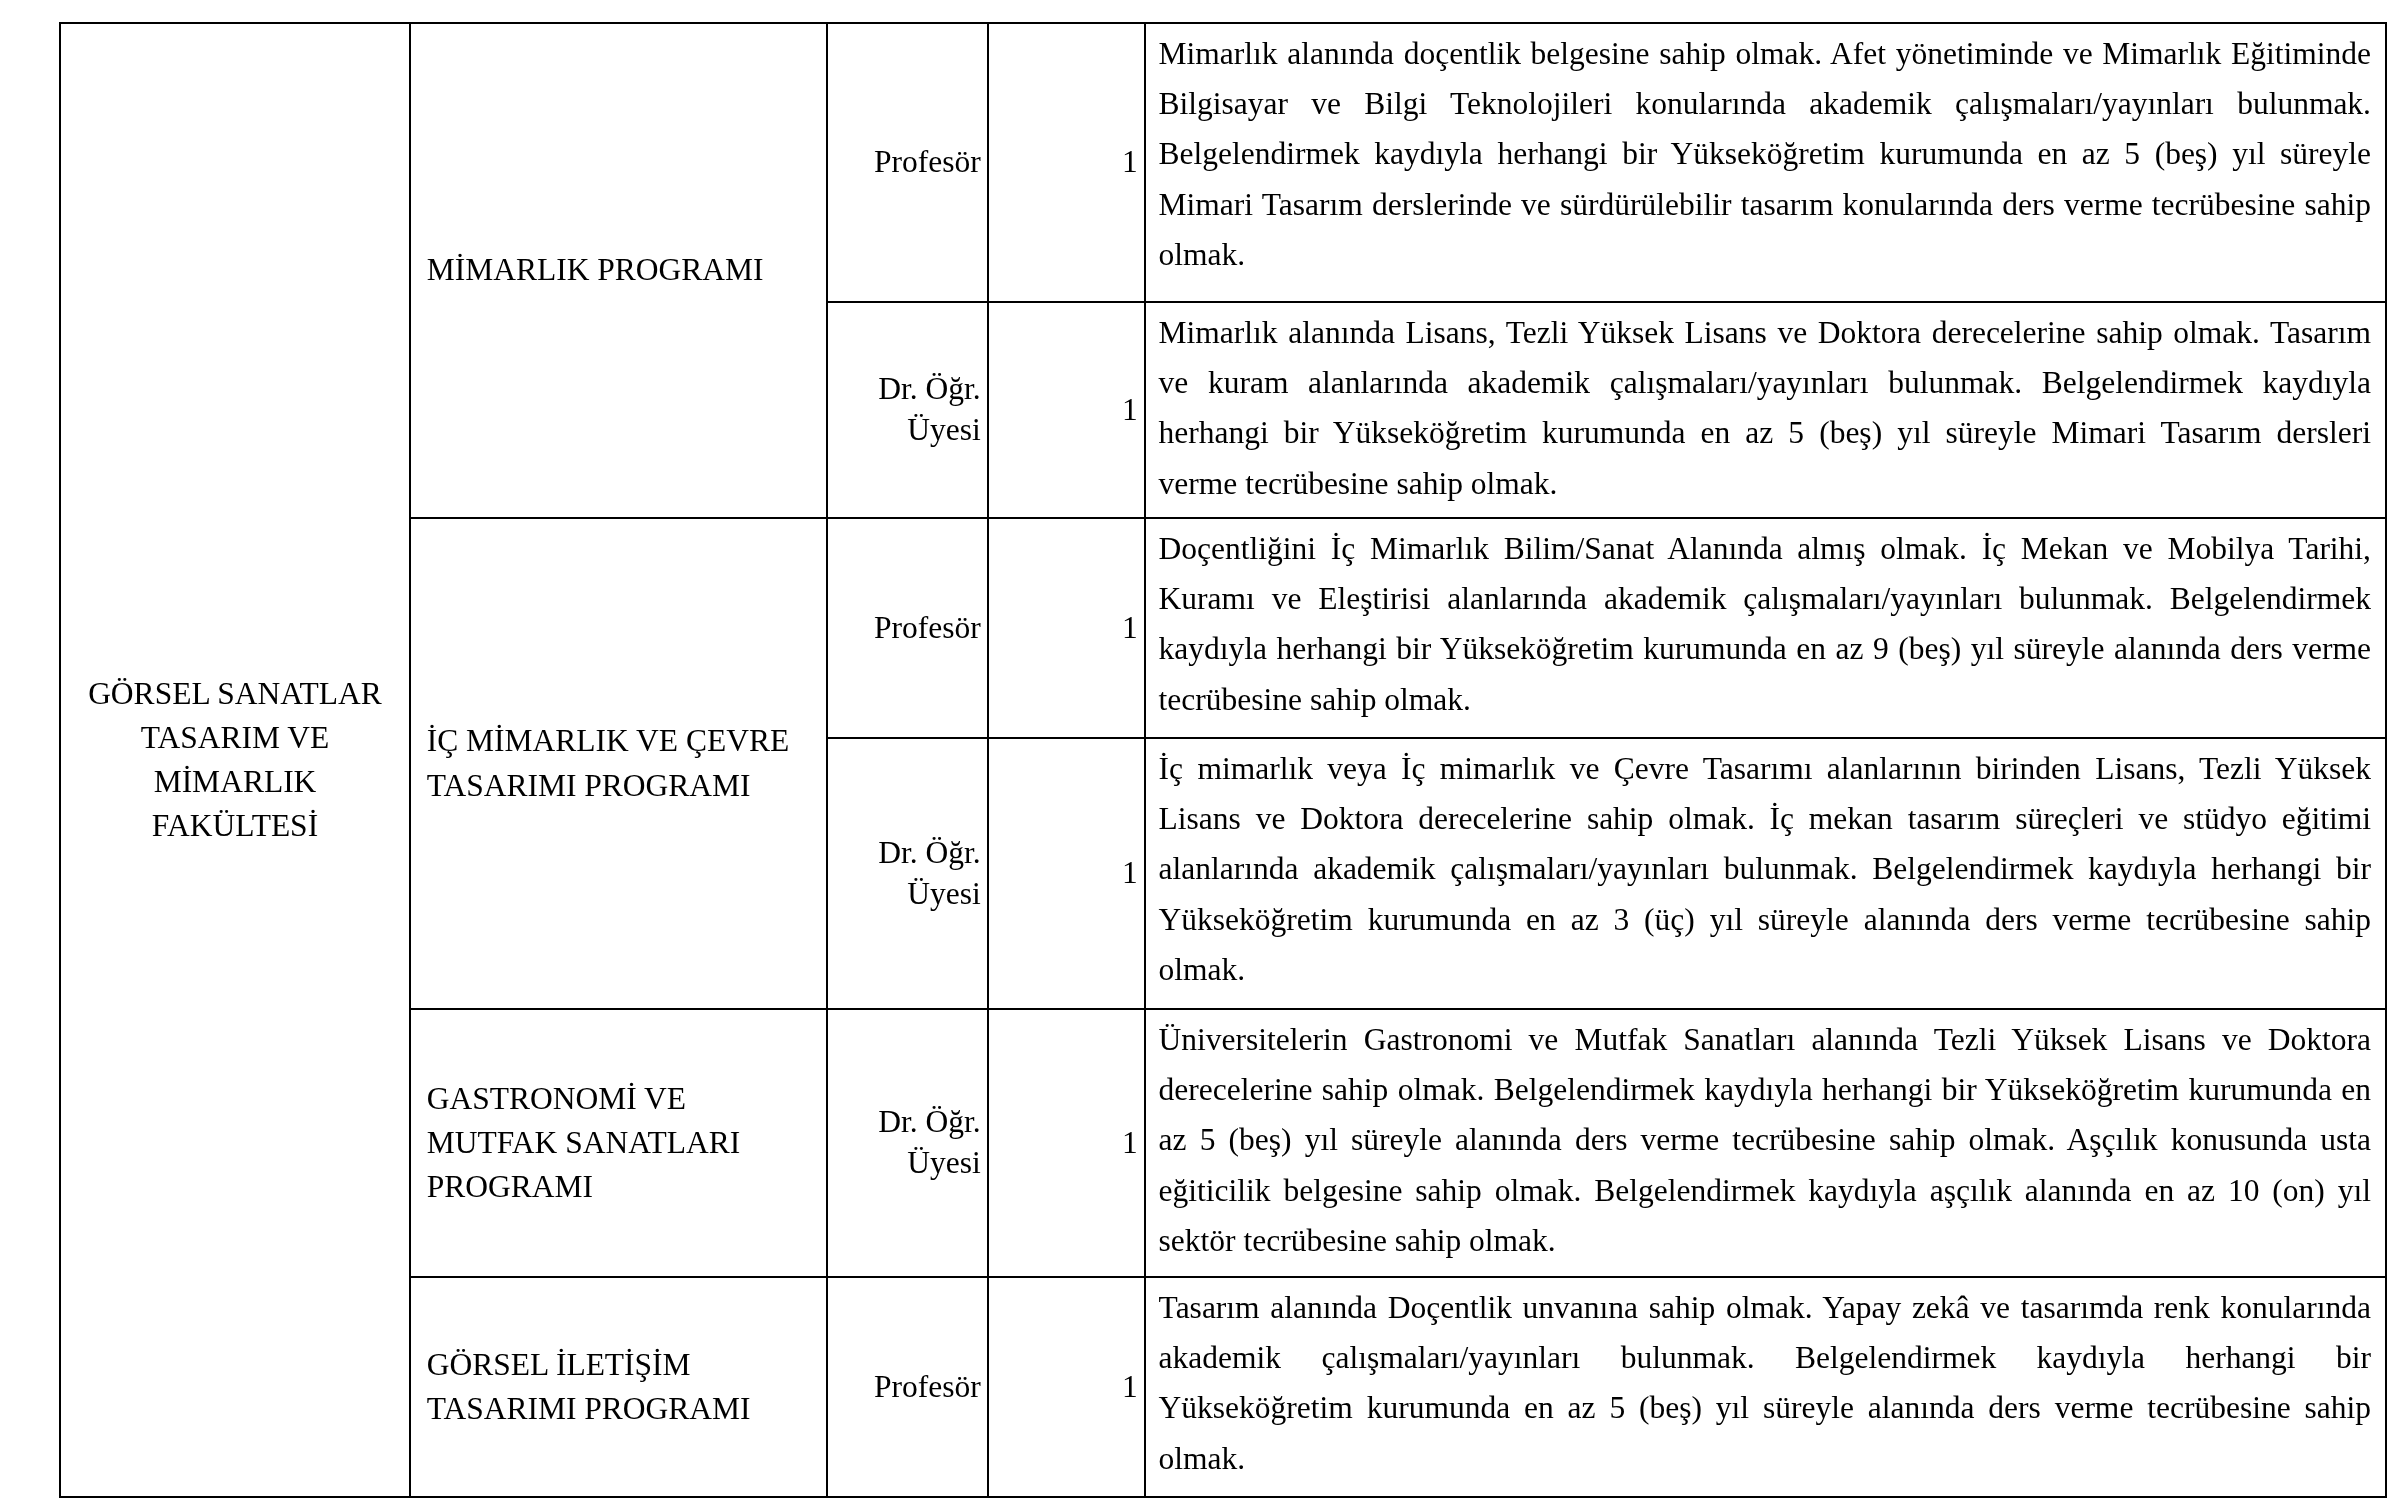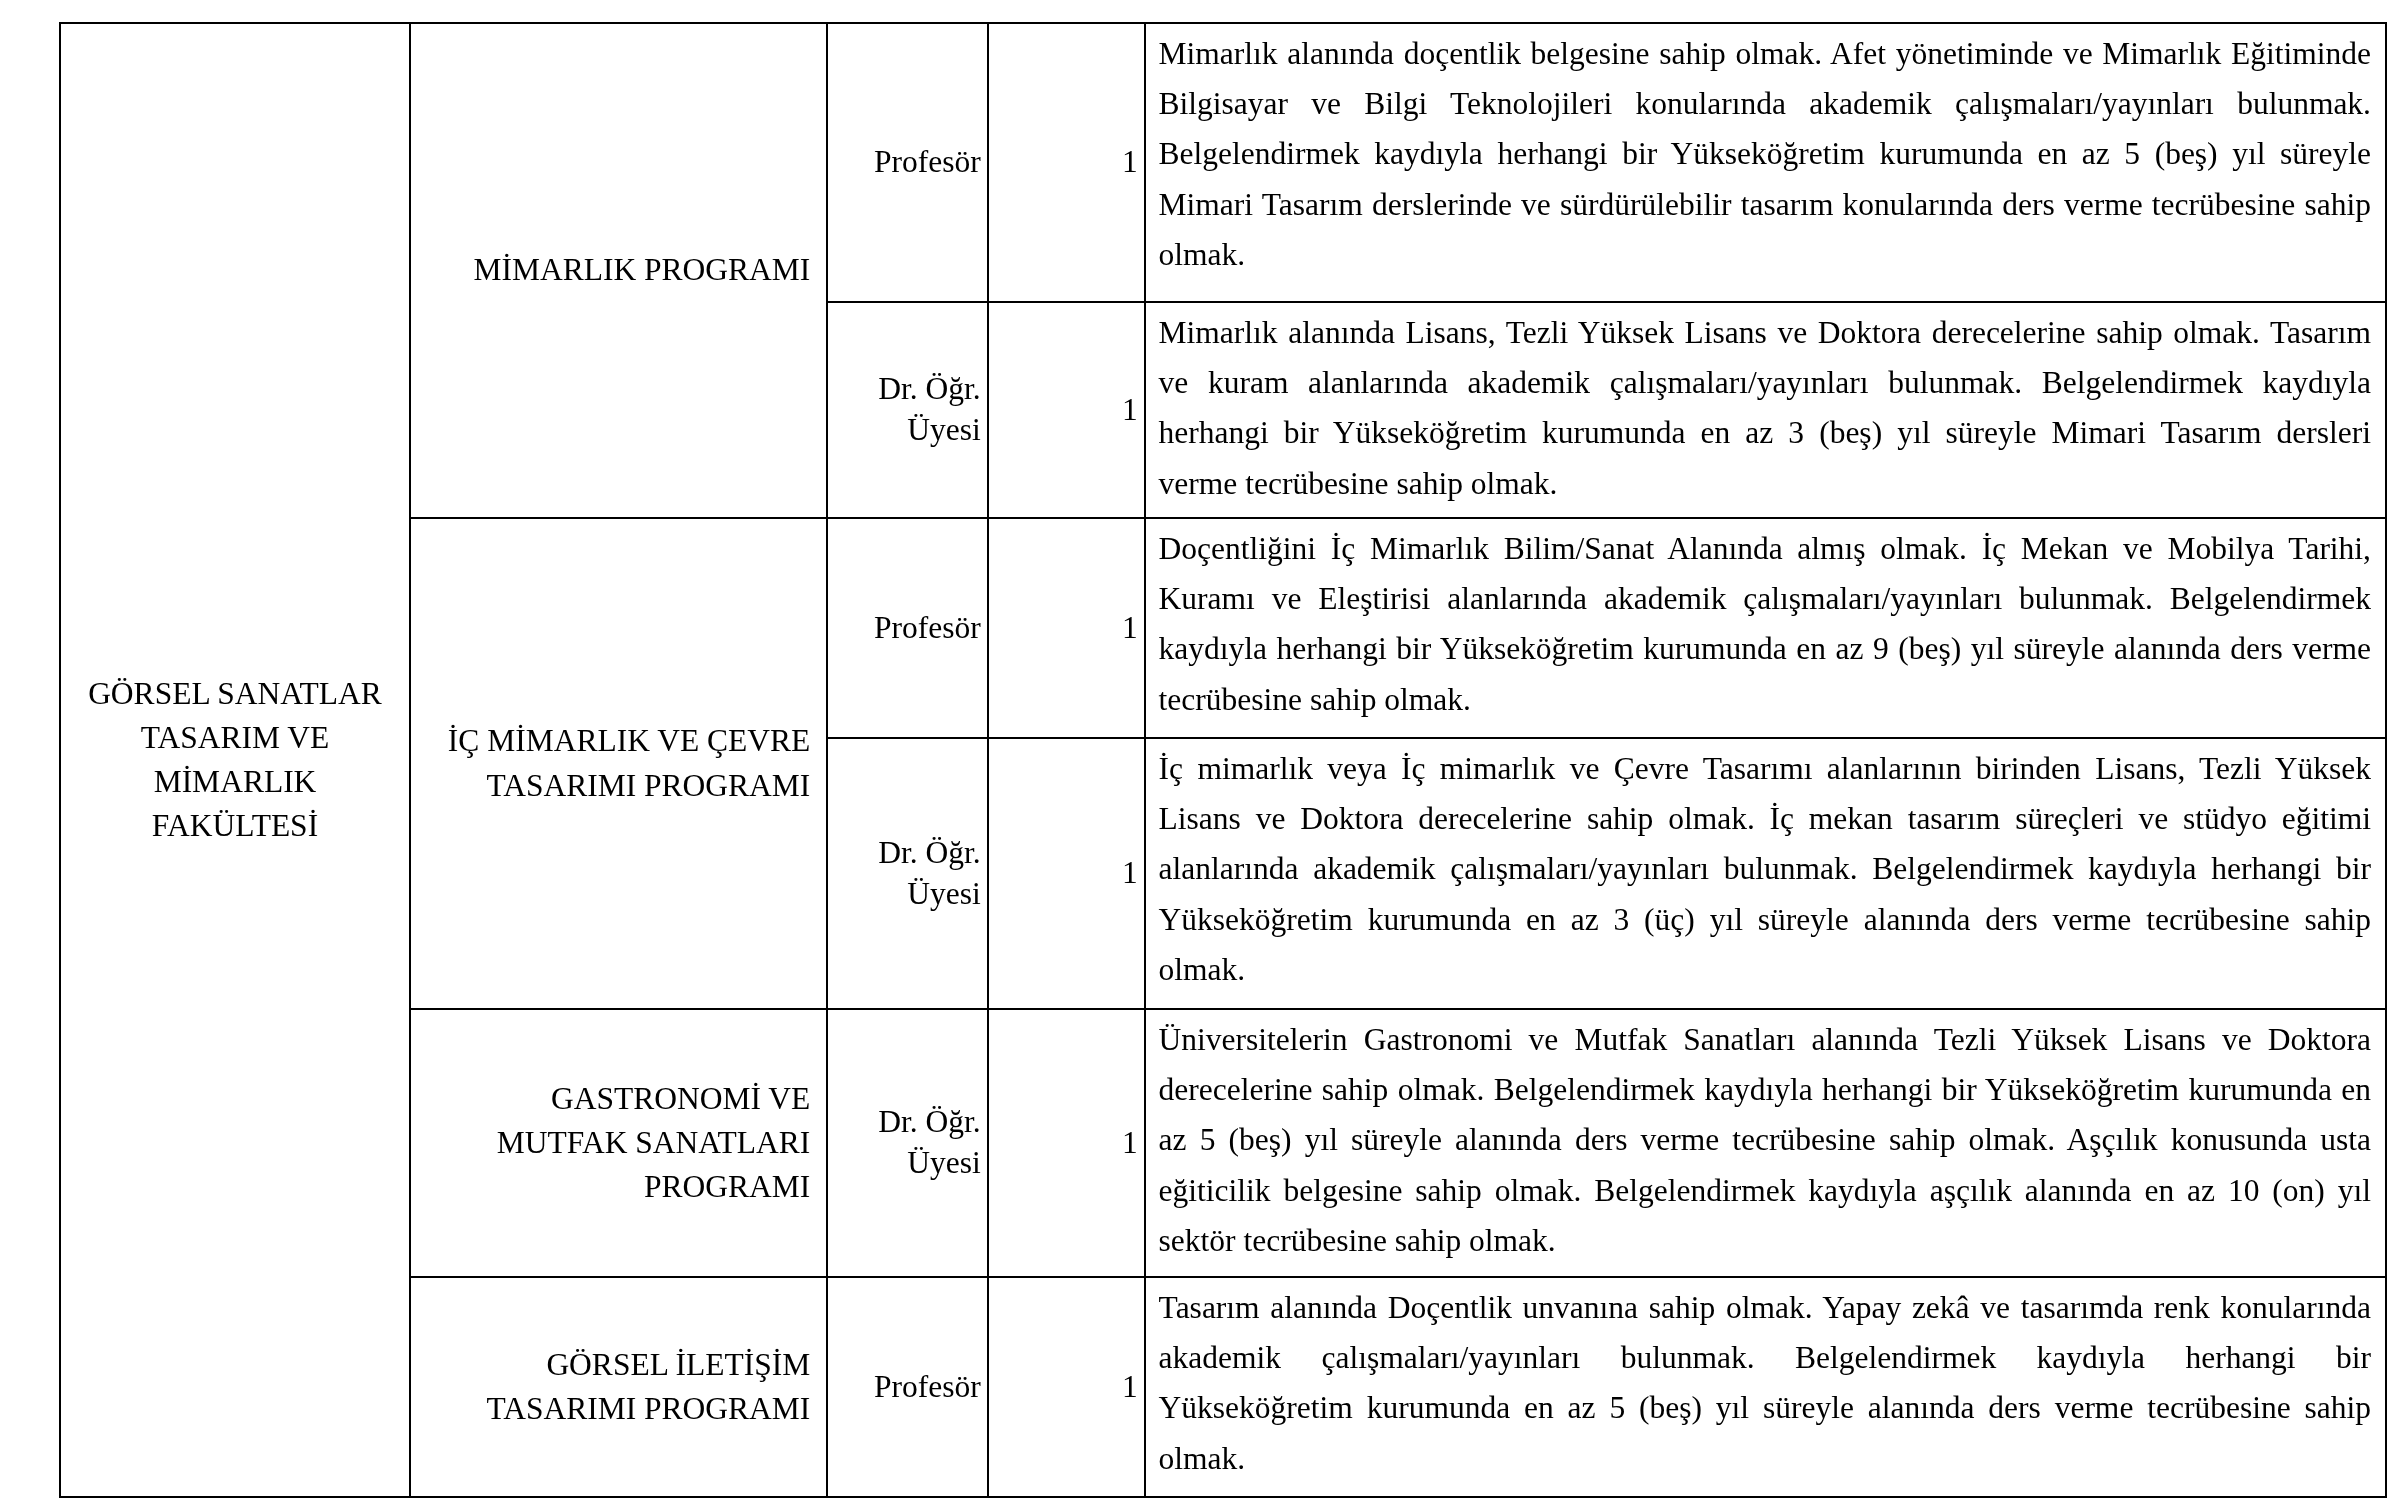--- a/index.html
+++ b/index.html
@@ -37,21 +37,21 @@
     line-height: 1.3;
     padding: 3.1px 6.3px;
   }
   td.faculty-cell {
     text-align: center;
     vertical-align: middle;
     line-height: 1.4;
     padding: 3.1px 20.5px;
   }
   td.program-cell {
-    text-align: right;
+    text-align: left;
     vertical-align: middle;
     line-height: 1.4;
     padding: 3.1px 15.7px;
   }
   td.req-cell {
     text-align: justify;
     vertical-align: top;
     line-height: 1.6;
     padding: 4.7px 14px 4.7px 12.6px;
   }
@@ -74,21 +74,21 @@
         <td class="faculty-cell" rowspan="6">GÖRSEL SANATLAR TASARIM VE MİMARLIK FAKÜLTESİ</td>
         <td class="program-cell" rowspan="2">MİMARLIK PROGRAMI</td>
         <td class="center-cell">Profesör</td>
         <td class="center-cell">1</td>
         <td class="req-cell">Mimarlık alanında doçentlik belgesine sahip olmak. Afet yönetiminde ve Mimarlık Eğitiminde Bilgisayar ve Bilgi Teknolojileri konularında akademik çalışmaları/yayınları bulunmak. Belgelendirmek kaydıyla herhangi bir Yükseköğretim kurumunda en az 5 (beş) yıl süreyle Mimari Tasarım derslerinde ve sürdürülebilir tasarım konularında ders verme tecrübesine sahip olmak.</td>
       </tr>
 
       <tr style="height:216px">
         <td class="center-cell">Dr. Öğr. Üyesi</td>
         <td class="center-cell">1</td>
-        <td class="req-cell">Mimarlık alanında Lisans, Tezli Yüksek Lisans ve Doktora derecelerine sahip olmak. Tasarım ve kuram alanlarında akademik çalışmaları/yayınları bulunmak. Belgelendirmek kaydıyla herhangi bir Yükseköğretim kurumunda en az 3 (beş) yıl süreyle Mimari Tasarım dersleri verme tecrübesine sahip olmak.</td>
+        <td class="req-cell">Mimarlık alanında Lisans, Tezli Yüksek Lisans ve Doktora derecelerine sahip olmak. Tasarım ve kuram alanlarında akademik çalışmaları/yayınları bulunmak. Belgelendirmek kaydıyla herhangi bir Yükseköğretim kurumunda en az 5 (beş) yıl süreyle Mimari Tasarım dersleri verme tecrübesine sahip olmak.</td>
       </tr>
 
       <tr style="height:220px">
         <td class="program-cell" rowspan="2">İÇ MİMARLIK VE ÇEVRE TASARIMI PROGRAMI</td>
         <td class="center-cell">Profesör</td>
         <td class="center-cell">1</td>
         <td class="req-cell">Doçentliğini İç Mimarlık Bilim/Sanat Alanında almış olmak. İç Mekan ve Mobilya Tarihi, Kuramı ve Eleştirisi alanlarında akademik çalışmaları/yayınları bulunmak. Belgelendirmek kaydıyla herhangi bir Yükseköğretim kurumunda en az 9 (beş) yıl süreyle alanında ders verme tecrübesine sahip olmak.</td>
       </tr>
 
       <tr style="height:271px">

